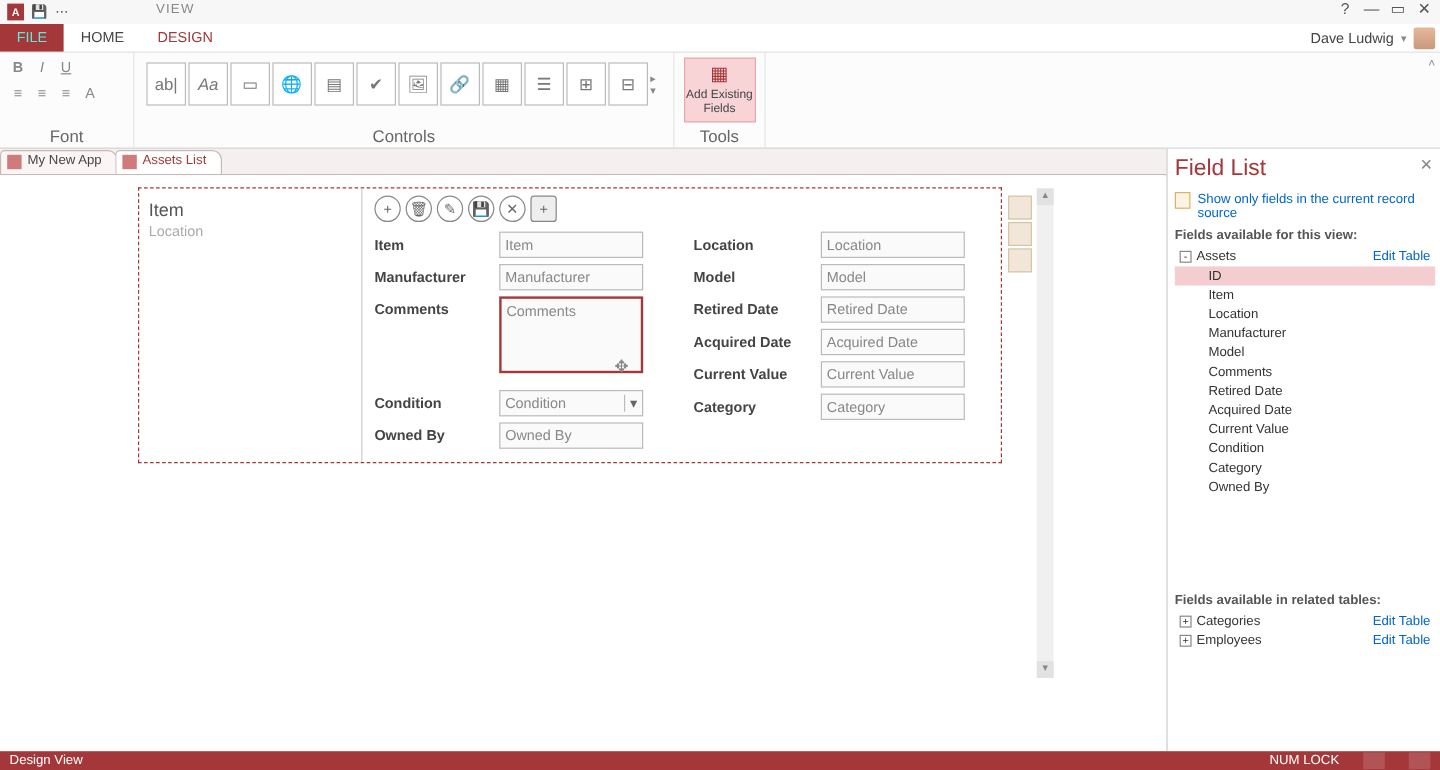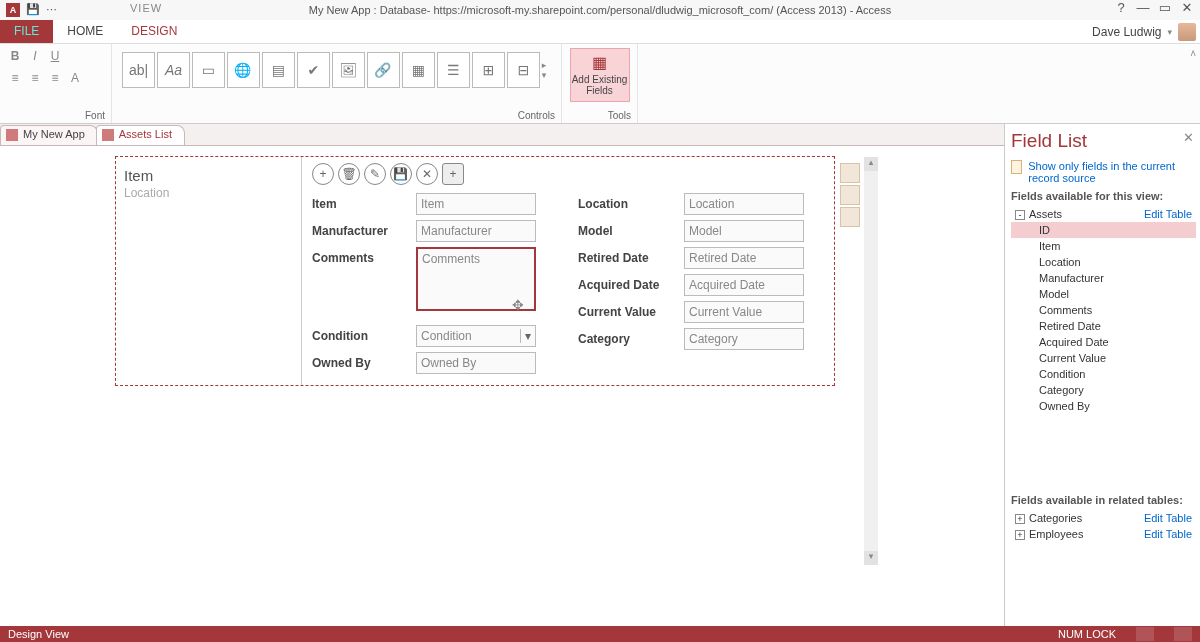--- a/index.html
+++ b/index.html
@@ -19,21 +19,21 @@
 .menurow { height: 24px; background: #fff; display: flex; align-items: stretch; position: relative; border-bottom: 1px solid #ddd; }
 .menurow .tab { padding: 4px 14px; font-size: 12px; color: #444; cursor: pointer; }
 .menurow .tab.file { background: #a4373a; color: #5eead4; }
 .menurow .tab.active { color: #a4373a; }
 .menurow .user { position: absolute; right: 4px; top: 3px; font-size: 12px; color: #444; display: flex; align-items: center; gap: 6px; }
 .menurow .avatar { width: 18px; height: 18px; background: linear-gradient(#e8b89a,#c8987a); border-radius: 2px; }
 
 
 .ribbon { height: 80px; background: #fcfcfc; display: flex; position: relative; border-bottom: 1px solid #ccc; }
 .ribbon .group { border-right: 1px solid #e5e5e5; display: flex; flex-direction: column; justify-content: space-between; padding: 4px 6px 2px; position: relative; }
-.ribbon .group .glabel { text-align: right; font-size: 10px; color: #666; }
+.ribbon .group .glabel { text-align: center; font-size: 14px; color: #666; }
 .ribbon .font .row { display: flex; gap: 2px; }
 .ribbon .font .fbtn { width: 18px; height: 18px; text-align: center; color: #888; font-size: 12px; border: 1px solid transparent; }
 .ribbon .big { width: 36px; height: 36px; border: 1px solid #bbb; background: #fff; display: flex; align-items: center; justify-content: center; color: #777; font-size: 14px; }
 .ribbon .bigrow { display: flex; gap: 2px; align-items: center; padding: 4px 4px; }
 .ribbon .collapse { position: absolute; right: 4px; top: 4px; font-size: 10px; color: #888; }
 .ribbon .tools .tbtn { width: 60px; height: 54px; background: #f9d4d7; border: 1px solid #e8a7ad; display: flex; flex-direction: column; align-items: center; justify-content: center; font-size: 10px; color: #444; text-align: center; line-height: 1.1; }
 .ribbon .tools .tbtn .ticon { font-size: 16px; margin-bottom: 2px; color: #a4373a; }
 
 
 .tabstrip { height: 22px; background: #f4f0f0; display: flex; align-items: center; position: relative; border-bottom: 1px solid #c8b9b9; }
@@ -59,21 +59,21 @@
 .canvas .fld.sel { border: 2px solid #a4373a; }
 .canvas .fld.combo::after { content: "▾"; position: absolute; right: 4px; top: 3px; color: #666; border-left: 1px solid #bbb; padding-left: 4px; }
 .canvas .movecur { position: absolute; font-size: 14px; color: #888; }
 
 .canvas .sidebtns { position: absolute; right: -26px; top: 6px; display: flex; flex-direction: column; gap: 2px; }
 .canvas .sidebtns .sb { width: 20px; height: 20px; background: #f2e6d9; border: 1px solid #d7c3a8; }
 .vscroll { position: absolute; right: -44px; top: 0; width: 14px; bottom: -180px; background: #f0f0f0; }
 .vscroll .ar { height: 14px; background: #e2e2e2; text-align: center; font-size: 9px; color: #888; }
 
 
-.panel { position: absolute; right: 0; top: 124px; width: 196px; bottom: 16px; border-left: 1px solid #ccc; background: #fff; padding: 6px 4px 16px 6px; }
+.panel { position: absolute; right: 0; top: 124px; width: 228px; bottom: 16px; border-left: 1px solid #ccc; background: #fff; padding: 6px 4px 16px 6px; }
 .panel .ptitle { font-size: 19px; color: #a4373a; font-weight: normal; }
 .panel .pclose { position: absolute; right: 6px; top: 6px; color: #888; font-size: 13px; }
 .panel .link { color: #0066cc; font-size: 11px; display: flex; gap: 6px; margin: 8px 0 6px; }
 .panel .link .lico { width: 14px; height: 14px; border: 1px solid #d7b372; background: #fdf3e0; }
 .panel .sub { font-size: 11px; color: #555; margin: 4px 0; font-weight: bold; }
 .panel .tree { font-size: 11px; }
 .panel .tree .thead { display: flex; justify-content: space-between; padding: 2px 4px; }
 .panel .tree .thead .tn { color: #333; }
 .panel .tree .thead .te { color: #0066cc; }
 .panel .tree .leaf { padding: 2px 4px 2px 28px; color: #333; }
@@ -87,21 +87,20 @@
 </head>
 <body>
 
 <div class="titlebar">
   <div class="qa">
     <div class="sq">A</div>
     <div class="ico">💾</div>
     <div class="ico">⋯</div>
   </div>
   <div class="viewlbl">VIEW</div>
-  <div class="titletext">My New App : Database- https://microsoft-my.sharepoint.com/personal/dludwig_microsoft_com/ (Access 2013) - Access</div>
   <div class="wincontrols">
     <span>?</span>
     <span>—</span>
     <span>▭</span>
     <span>✕</span>
   </div>
 </div>
 
 <div class="menurow">
   <div class="tab file">FILE</div>

